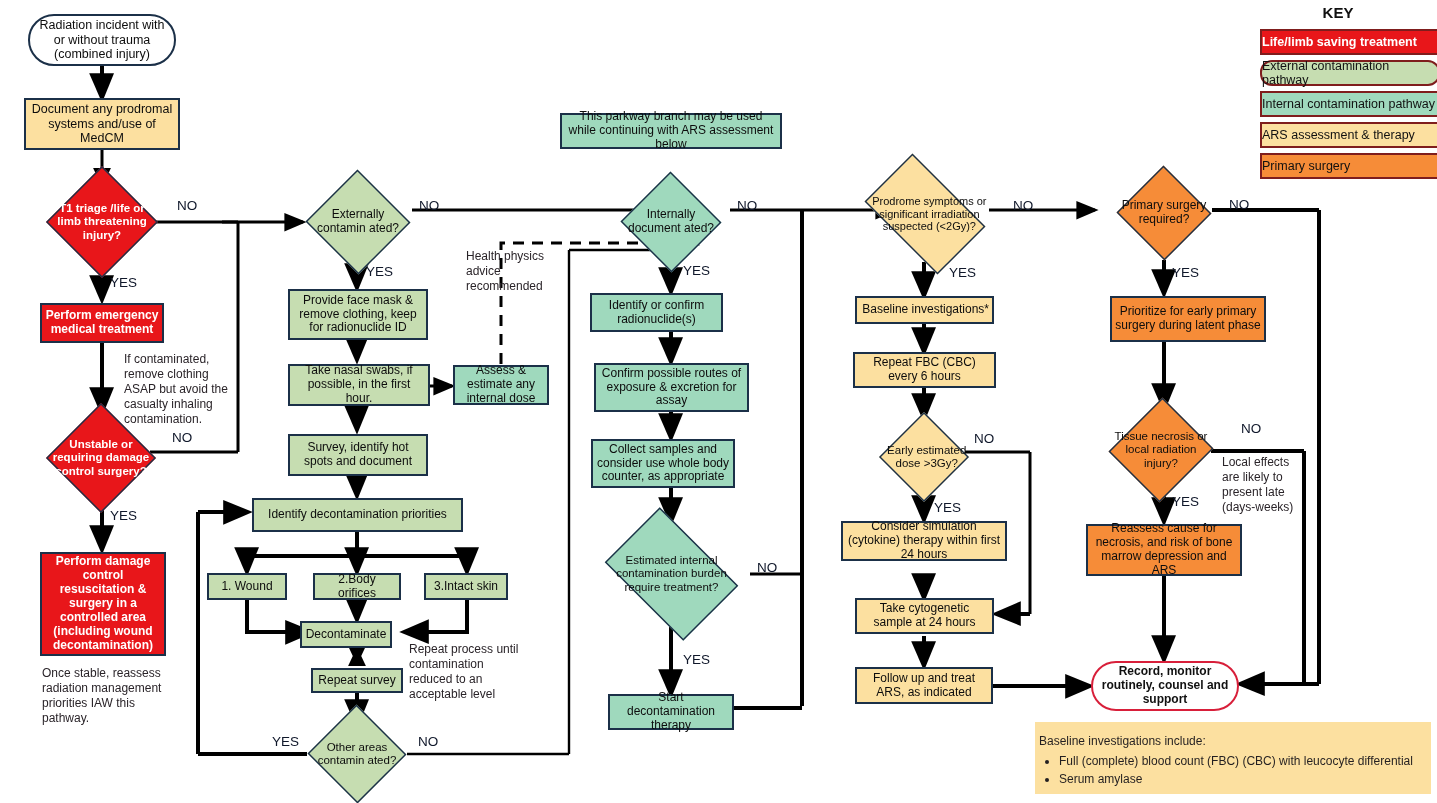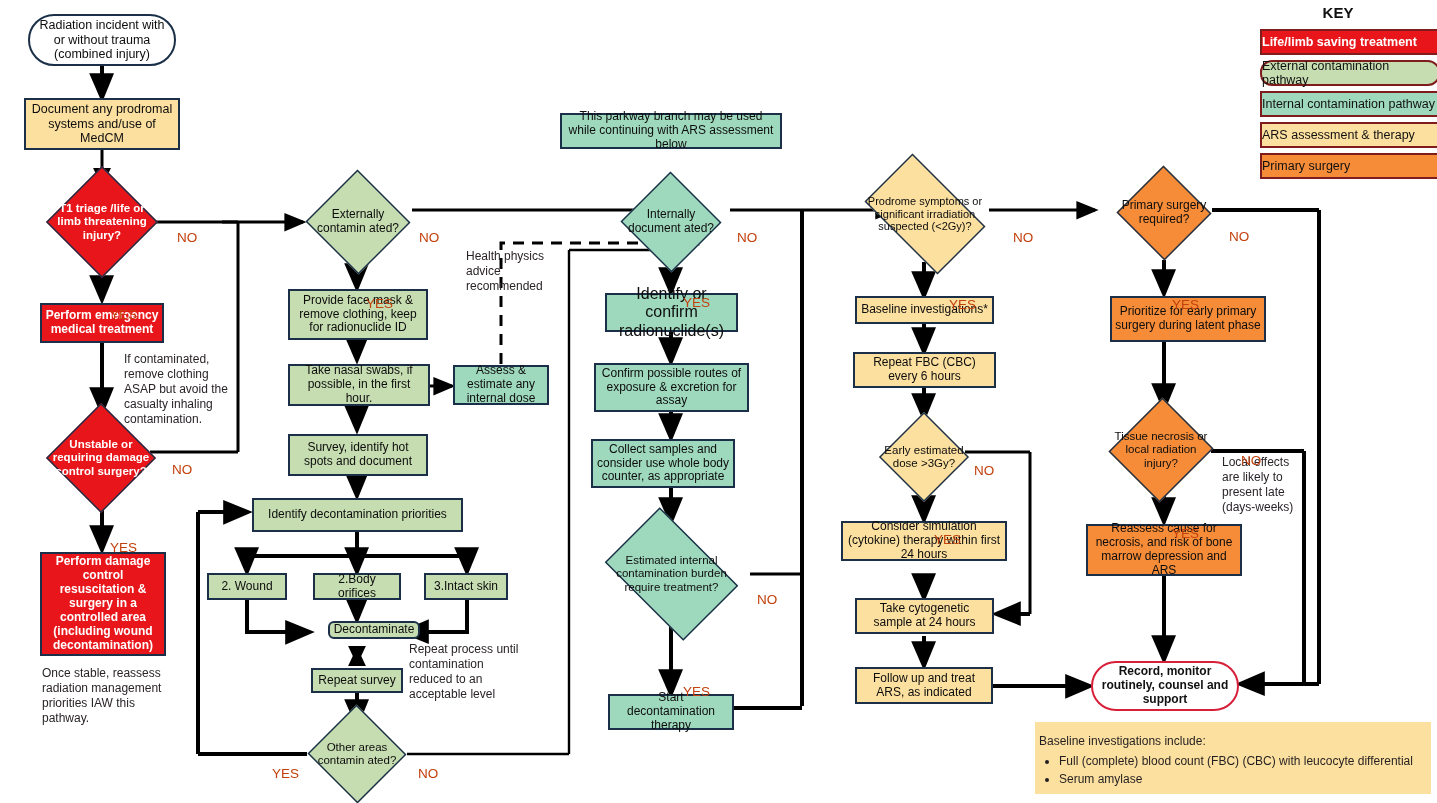--- a/index.html
+++ b/index.html
@@ -9,41 +9,41 @@
 
   .node{position:absolute;box-sizing:border-box;display:flex;align-items:center;
         justify-content:center;text-align:center;line-height:1.16;color:#0d0d0d;
         border:2px solid #1b3048;z-index:3;}
   .node span{display:block;padding:0 3px;}
 
   
   .f-red{background:#e8161a;border-color:#1b3048;color:#ffffff;font-weight:bold;}
   .f-green{background:#c6ddb1;}
   .f-teal{background:#9fd9bd;}
-  .f-yellow{background:#fce0a0;}
+  .f-yellow{background:#fce0a0;justify-content:flex-end;}
   .f-orange{background:#f68c38;}
   .f-white{background:#ffffff;}
 
   
   .rect{}
   .term{border-radius:26px;border:2.5px solid #1b3048;}
   .term-red{border-radius:26px;border:2.5px solid #d81f3a;background:#fff;font-weight:bold;}
   .diamond{border:none;background:transparent;}
   .diamond .dshape{position:absolute;left:0;top:0;width:100%;height:100%;
         transform:rotate(45deg) scale(.7072);border:2px solid #1b3048;box-sizing:border-box;}
   .diamond .dtxt{position:relative;z-index:2;width:94%;}
   .diamond.f-red .dshape{background:#e8161a;}
   .diamond.f-green .dshape{background:#c6ddb1;}
   .diamond.f-teal .dshape{background:#9fd9bd;}
   .diamond.f-yellow .dshape{background:#fce0a0;}
   .diamond.f-orange .dshape{background:#f68c38;}
   .diamond.f-red{background:transparent;}
 
   .lbl{position:absolute;z-index:4;color:#231f20;white-space:pre-line;line-height:1.2;}
-  .lbl.yn{font-size:13.5px;color:#c2410c;margin-top:32px;}
+  .lbl.yn{font-size:13.5px;color:#0f172a;}
   .note{position:absolute;z-index:4;color:#2a2429;line-height:1.25;white-space:pre-line;}
   .keytitle{position:absolute;z-index:5;font-weight:bold;font-size:15px;color:#111;
             text-align:center;}
   .keyrow{position:absolute;box-sizing:border-box;border:2px solid #7f1d1d;
           display:flex;align-items:center;justify-content:flex-start;font-size:12.5px;margin-left:12px;}
 
   .footnote{position:absolute;background:#fce0a0;z-index:5;box-sizing:border-box;
             padding:10px 4px;font-size:12px;color:#231f20;line-height:1.5;}
   .footnote ul{margin:2px 0 0 0;padding-left:20px;}
   .footnote li{margin:0;}
@@ -258,30 +258,30 @@
   <div class="node rect f-green" style="left:288px;top:434px;width:140px;height:42px;font-size:12px;">
     <span>Survey, identify hot spots
 and document</span>
   </div>
 
   <div class="node rect f-green" style="left:252px;top:498px;width:211px;height:34px;font-size:12px;">
     <span>Identify decontamination priorities</span>
   </div>
 
   <div class="node rect f-green" style="left:207px;top:573px;width:80px;height:27px;font-size:12px;">
-    <span>2. Wound</span>
+    <span>1. Wound</span>
   </div>
   <div class="node rect f-green" style="left:313px;top:573px;width:88px;height:27px;font-size:12px;">
     <span>2.Body orifices</span>
   </div>
   <div class="node rect f-green" style="left:424px;top:573px;width:84px;height:27px;font-size:12px;">
     <span>3.Intact skin</span>
   </div>
 
-  <div class="node rect f-green" style="left:328px;top:621px;width:92px;height:18px;font-size:12px;border-radius:6px;">
+  <div class="node rect f-green" style="left:300px;top:621px;width:92px;height:27px;font-size:12px;">
     <span>Decontaminate</span>
   </div>
 
   <div class="node rect f-green" style="left:311px;top:668px;width:92px;height:25px;font-size:12px;">
     <span>Repeat survey</span>
   </div>
 
   <div class="node diamond f-green" style="left:307px;top:705px;width:100px;height:98px;font-size:11.5px;">
     <div class="dshape"></div>
     <div class="dtxt">Other
@@ -308,21 +308,21 @@
 continuing with ARS assessment below</span>
   </div>
 
   <div class="node diamond f-teal" style="left:620px;top:172px;width:102px;height:100px;font-size:12px;">
     <div class="dshape"></div>
     <div class="dtxt">Internally
 document
 ated?</div>
   </div>
 
-  <div class="node rect f-teal" style="left:605px;top:293px;width:133px;height:39px;font-size:16px;">
+  <div class="node rect f-teal" style="left:590px;top:293px;width:133px;height:39px;font-size:12px;">
     <span>Identify or confirm
 radionuclide(s)</span>
   </div>
 
   <div class="node rect f-teal" style="left:594px;top:363px;width:155px;height:49px;font-size:12px;">
     <span>Confirm possible routes
 of exposure &amp; excretion
 for assay</span>
   </div>
 

